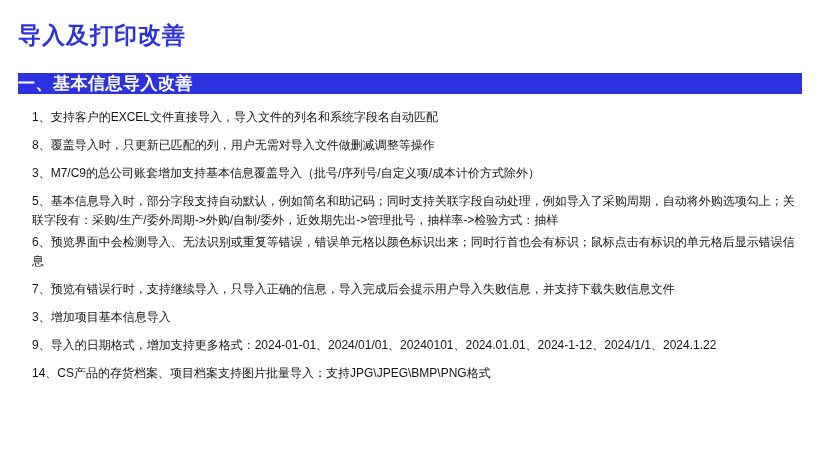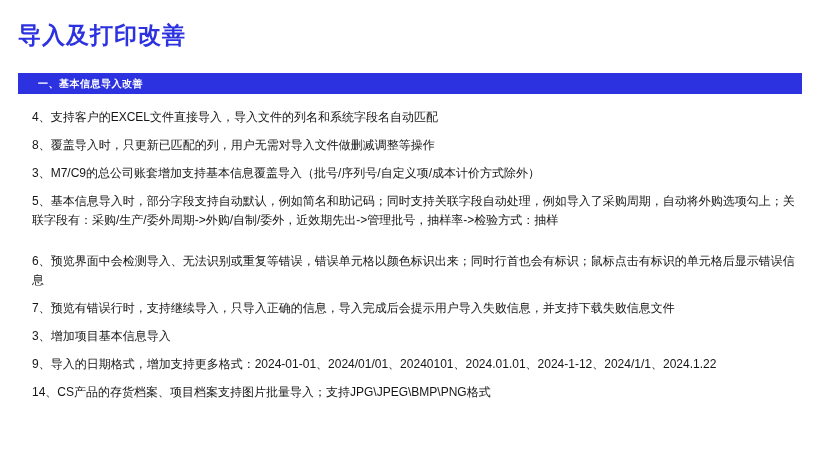--- a/index.html
+++ b/index.html
@@ -34,57 +34,57 @@
     left: 18px;
     top: 73px;
     width: 784px;
     height: 21px;
     background: #2d32e0;
     display: flex;
     align-items: center;
   }
   .section-bar-label {
     color: #ffffff;
-    font-size: 10px;
+    font-size: 17px;
     font-weight: bold;
-    padding-left: 20px;
+    padding-left: 0;
     letter-spacing: 0.5px;
     white-space: nowrap;
   }
   .body-list {
     position: absolute;
     left: 18px;
     top: 108px;
     width: 784px;
   }
   .list-item {
     font-size: 12px;
     color: #161616;
     line-height: 1.55;
     padding-left: 14px;
     margin-bottom: 9.5px;
     text-align: left;
   }
   .list-item.wrapped {
-    margin-bottom: 23px;
+    margin-bottom: 4px;
   }
 </style>
 </head>
 <body>
 
 <div class="slide">
 
   <div class="slide-title">导入及打印改善</div>
 
   <div class="section-bar">
     <span class="section-bar-label">一、基本信息导入改善</span>
   </div>
 
   <div class="body-list">
-    <div class="list-item">4、支持客户的EXCEL文件直接导入，导入文件的列名和系统字段名自动匹配</div>
+    <div class="list-item">1、支持客户的EXCEL文件直接导入，导入文件的列名和系统字段名自动匹配</div>
     <div class="list-item">8、覆盖导入时，只更新已匹配的列，用户无需对导入文件做删减调整等操作</div>
     <div class="list-item">3、M7/C9的总公司账套增加支持基本信息覆盖导入（批号/序列号/自定义项/成本计价方式除外）</div>
     <div class="list-item wrapped">5、基本信息导入时，部分字段支持自动默认，例如简名和助记码；同时支持关联字段自动处理，例如导入了采购周期，自动将外购选项勾上；关联字段有：采购/生产/委外周期-&gt;外购/自制/委外，近效期先出-&gt;管理批号，抽样率-&gt;检验方式：抽样</div>
     <div class="list-item">6、预览界面中会检测导入、无法识别或重复等错误，错误单元格以颜色标识出来；同时行首也会有标识；鼠标点击有标识的单元格后显示错误信息</div>
     <div class="list-item">7、预览有错误行时，支持继续导入，只导入正确的信息，导入完成后会提示用户导入失败信息，并支持下载失败信息文件</div>
     <div class="list-item">3、增加项目基本信息导入</div>
     <div class="list-item">9、导入的日期格式，增加支持更多格式：2024-01-01、2024/01/01、20240101、2024.01.01、2024-1-12、2024/1/1、2024.1.22</div>
     <div class="list-item">14、CS产品的存货档案、项目档案支持图片批量导入；支持JPG\JPEG\BMP\PNG格式</div>
   </div>
 

